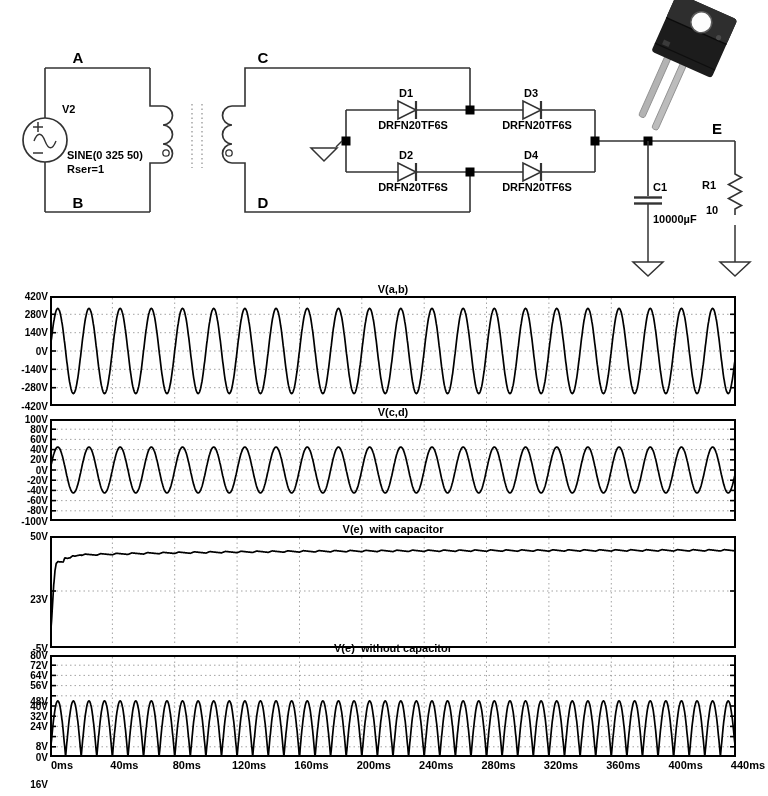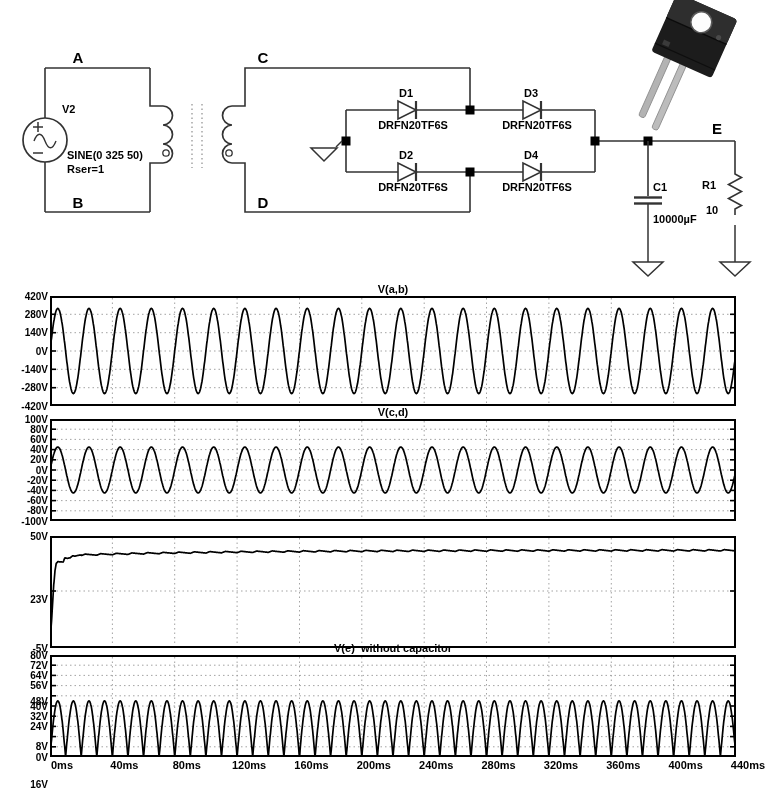--- a/index.html
+++ b/index.html
@@ -258,20 +258,21 @@
             <path d="M680,81.6 H685" stroke="#000" stroke-width="1.6"></path>
             <path d="M1,91.8 H6" stroke="#000" stroke-width="1.6"></path>
             <path d="M680,91.8 H685" stroke="#000" stroke-width="1.6"></path>
             <path d="M1,101.0 H6" stroke="#000" stroke-width="1.6"></path>
             <path d="M680,101.0 H685" stroke="#000" stroke-width="1.6"></path>
             <path d="M0.0,51.0L0.3,49.6L0.6,48.1L0.9,46.7L1.2,45.3L1.6,43.9L1.9,42.6L2.2,41.2L2.5,39.9L2.8,38.7L3.1,37.5L3.4,36.4L3.7,35.3L4.1,34.3L4.4,33.3L4.7,32.4L5.0,31.6L5.3,30.9L5.6,30.2L5.9,29.7L6.2,29.2L6.5,28.8L6.9,28.5L7.2,28.2L7.5,28.1L7.8,28.1L8.1,28.1L8.4,28.2L8.7,28.5L9.0,28.8L9.4,29.2L9.7,29.7L10.0,30.2L10.3,30.9L10.6,31.6L10.9,32.4L11.2,33.3L11.5,34.3L11.8,35.3L12.2,36.4L12.5,37.5L12.8,38.7L13.1,39.9L13.4,41.2L13.7,42.6L14.0,43.9L14.3,45.3L14.7,46.7L15.0,48.1L15.3,49.6L15.6,51.0L15.9,52.4L16.2,53.9L16.5,55.3L16.8,56.7L17.2,58.1L17.5,59.4L17.8,60.8L18.1,62.1L18.4,63.3L18.7,64.5L19.0,65.6L19.3,66.7L19.6,67.7L20.0,68.7L20.3,69.6L20.6,70.4L20.9,71.1L21.2,71.8L21.5,72.3L21.8,72.8L22.1,73.2L22.5,73.5L22.8,73.8L23.1,73.9L23.4,74.0L23.7,73.9L24.0,73.8L24.3,73.5L24.6,73.2L24.9,72.8L25.3,72.3L25.6,71.8L25.9,71.1L26.2,70.4L26.5,69.6L26.8,68.7L27.1,67.7L27.4,66.7L27.8,65.6L28.1,64.5L28.4,63.3L28.7,62.1L29.0,60.8L29.3,59.4L29.6,58.1L29.9,56.7L30.2,55.3L30.6,53.9L30.9,52.4L31.2,51.0L31.5,49.6L31.8,48.1L32.1,46.7L32.4,45.3L32.7,43.9L33.1,42.6L33.4,41.2L33.7,39.9L34.0,38.7L34.3,37.5L34.6,36.4L34.9,35.3L35.2,34.3L35.5,33.3L35.9,32.4L36.2,31.6L36.5,30.9L36.8,30.2L37.1,29.7L37.4,29.2L37.7,28.8L38.0,28.5L38.4,28.2L38.7,28.1L39.0,28.1L39.3,28.1L39.6,28.2L39.9,28.5L40.2,28.8L40.5,29.2L40.8,29.7L41.2,30.2L41.5,30.9L41.8,31.6L42.1,32.4L42.4,33.3L42.7,34.3L43.0,35.3L43.3,36.4L43.7,37.5L44.0,38.7L44.3,39.9L44.6,41.2L44.9,42.6L45.2,43.9L45.5,45.3L45.8,46.7L46.1,48.1L46.5,49.6L46.8,51.0L47.1,52.4L47.4,53.9L47.7,55.3L48.0,56.7L48.3,58.1L48.6,59.4L49.0,60.8L49.3,62.1L49.6,63.3L49.9,64.5L50.2,65.6L50.5,66.7L50.8,67.7L51.1,68.7L51.4,69.6L51.8,70.4L52.1,71.1L52.4,71.8L52.7,72.3L53.0,72.8L53.3,73.2L53.6,73.5L53.9,73.8L54.3,73.9L54.6,74.0L54.9,73.9L55.2,73.8L55.5,73.5L55.8,73.2L56.1,72.8L56.4,72.3L56.8,71.8L57.1,71.1L57.4,70.4L57.7,69.6L58.0,68.7L58.3,67.7L58.6,66.7L58.9,65.6L59.2,64.5L59.6,63.3L59.9,62.1L60.2,60.8L60.5,59.4L60.8,58.1L61.1,56.7L61.4,55.3L61.7,53.9L62.1,52.4L62.4,51.0L62.7,49.6L63.0,48.1L63.3,46.7L63.6,45.3L63.9,43.9L64.2,42.6L64.5,41.2L64.9,39.9L65.2,38.7L65.5,37.5L65.8,36.4L66.1,35.3L66.4,34.3L66.7,33.3L67.0,32.4L67.4,31.6L67.7,30.9L68.0,30.2L68.3,29.7L68.6,29.2L68.9,28.8L69.2,28.5L69.5,28.2L69.8,28.1L70.2,28.1L70.5,28.1L70.8,28.2L71.1,28.5L71.4,28.8L71.7,29.2L72.0,29.7L72.3,30.2L72.7,30.9L73.0,31.6L73.3,32.4L73.6,33.3L73.9,34.3L74.2,35.3L74.5,36.4L74.8,37.5L75.1,38.7L75.5,39.9L75.8,41.2L76.1,42.6L76.4,43.9L76.7,45.3L77.0,46.7L77.3,48.1L77.6,49.6L78.0,51.0L78.3,52.4L78.6,53.9L78.9,55.3L79.2,56.7L79.5,58.1L79.8,59.4L80.1,60.8L80.4,62.1L80.8,63.3L81.1,64.5L81.4,65.6L81.7,66.7L82.0,67.7L82.3,68.7L82.6,69.6L82.9,70.4L83.3,71.1L83.6,71.8L83.9,72.3L84.2,72.8L84.5,73.2L84.8,73.5L85.1,73.8L85.4,73.9L85.8,74.0L86.1,73.9L86.4,73.8L86.7,73.5L87.0,73.2L87.3,72.8L87.6,72.3L87.9,71.8L88.2,71.1L88.6,70.4L88.9,69.6L89.2,68.7L89.5,67.7L89.8,66.7L90.1,65.6L90.4,64.5L90.7,63.3L91.1,62.1L91.4,60.8L91.7,59.4L92.0,58.1L92.3,56.7L92.6,55.3L92.9,53.9L93.2,52.4L93.5,51.0L93.9,49.6L94.2,48.1L94.5,46.7L94.8,45.3L95.1,43.9L95.4,42.6L95.7,41.2L96.0,39.9L96.4,38.7L96.7,37.5L97.0,36.4L97.3,35.3L97.6,34.3L97.9,33.3L98.2,32.4L98.5,31.6L98.8,30.9L99.2,30.2L99.5,29.7L99.8,29.2L100.1,28.8L100.4,28.5L100.7,28.2L101.0,28.1L101.3,28.1L101.7,28.1L102.0,28.2L102.3,28.5L102.6,28.8L102.9,29.2L103.2,29.7L103.5,30.2L103.8,30.9L104.1,31.6L104.5,32.4L104.8,33.3L105.1,34.3L105.4,35.3L105.7,36.4L106.0,37.5L106.3,38.7L106.6,39.9L107.0,41.2L107.3,42.6L107.6,43.9L107.9,45.3L108.2,46.7L108.5,48.1L108.8,49.6L109.1,51.0L109.4,52.4L109.8,53.9L110.1,55.3L110.4,56.7L110.7,58.1L111.0,59.4L111.3,60.8L111.6,62.1L111.9,63.3L112.3,64.5L112.6,65.6L112.9,66.7L113.2,67.7L113.5,68.7L113.8,69.6L114.1,70.4L114.4,71.1L114.7,71.8L115.1,72.3L115.4,72.8L115.7,73.2L116.0,73.5L116.3,73.8L116.6,73.9L116.9,74.0L117.2,73.9L117.6,73.8L117.9,73.5L118.2,73.2L118.5,72.8L118.8,72.3L119.1,71.8L119.4,71.1L119.7,70.4L120.0,69.6L120.4,68.7L120.7,67.7L121.0,66.7L121.3,65.6L121.6,64.5L121.9,63.3L122.2,62.1L122.5,60.8L122.9,59.4L123.2,58.1L123.5,56.7L123.8,55.3L124.1,53.9L124.4,52.4L124.7,51.0L125.0,49.6L125.4,48.1L125.7,46.7L126.0,45.3L126.3,43.9L126.6,42.6L126.9,41.2L127.2,39.9L127.5,38.7L127.8,37.5L128.2,36.4L128.5,35.3L128.8,34.3L129.1,33.3L129.4,32.4L129.7,31.6L130.0,30.9L130.3,30.2L130.7,29.7L131.0,29.2L131.3,28.8L131.6,28.5L131.9,28.2L132.2,28.1L132.5,28.1L132.8,28.1L133.1,28.2L133.5,28.5L133.8,28.8L134.1,29.2L134.4,29.7L134.7,30.2L135.0,30.9L135.3,31.6L135.6,32.4L136.0,33.3L136.3,34.3L136.6,35.3L136.9,36.4L137.2,37.5L137.5,38.7L137.8,39.9L138.1,41.2L138.4,42.6L138.8,43.9L139.1,45.3L139.4,46.7L139.7,48.1L140.0,49.6L140.3,51.0L140.6,52.4L140.9,53.9L141.3,55.3L141.6,56.7L141.9,58.1L142.2,59.4L142.5,60.8L142.8,62.1L143.1,63.3L143.4,64.5L143.7,65.6L144.1,66.7L144.4,67.7L144.7,68.7L145.0,69.6L145.3,70.4L145.6,71.1L145.9,71.8L146.2,72.3L146.6,72.8L146.9,73.2L147.2,73.5L147.5,73.8L147.8,73.9L148.1,74.0L148.4,73.9L148.7,73.8L149.0,73.5L149.4,73.2L149.7,72.8L150.0,72.3L150.3,71.8L150.6,71.1L150.9,70.4L151.2,69.6L151.5,68.7L151.9,67.7L152.2,66.7L152.5,65.6L152.8,64.5L153.1,63.3L153.4,62.1L153.7,60.8L154.0,59.4L154.3,58.1L154.7,56.7L155.0,55.3L155.3,53.9L155.6,52.4L155.9,51.0L156.2,49.6L156.5,48.1L156.8,46.7L157.2,45.3L157.5,43.9L157.8,42.6L158.1,41.2L158.4,39.9L158.7,38.7L159.0,37.5L159.3,36.4L159.7,35.3L160.0,34.3L160.3,33.3L160.6,32.4L160.9,31.6L161.2,30.9L161.5,30.2L161.8,29.7L162.1,29.2L162.5,28.8L162.8,28.5L163.1,28.2L163.4,28.1L163.7,28.1L164.0,28.1L164.3,28.2L164.6,28.5L165.0,28.8L165.3,29.2L165.6,29.7L165.9,30.2L166.2,30.9L166.5,31.6L166.8,32.4L167.1,33.3L167.4,34.3L167.8,35.3L168.1,36.4L168.4,37.5L168.7,38.7L169.0,39.9L169.3,41.2L169.6,42.6L169.9,43.9L170.3,45.3L170.6,46.7L170.9,48.1L171.2,49.6L171.5,51.0L171.8,52.4L172.1,53.9L172.4,55.3L172.7,56.7L173.1,58.1L173.4,59.4L173.7,60.8L174.0,62.1L174.3,63.3L174.6,64.5L174.9,65.6L175.2,66.7L175.6,67.7L175.9,68.7L176.2,69.6L176.5,70.4L176.8,71.1L177.1,71.8L177.4,72.3L177.7,72.8L178.0,73.2L178.4,73.5L178.7,73.8L179.0,73.9L179.3,74.0L179.6,73.9L179.9,73.8L180.2,73.5L180.5,73.2L180.9,72.8L181.2,72.3L181.5,71.8L181.8,71.1L182.1,70.4L182.4,69.6L182.7,68.7L183.0,67.7L183.3,66.7L183.7,65.6L184.0,64.5L184.3,63.3L184.6,62.1L184.9,60.8L185.2,59.4L185.5,58.1L185.8,56.7L186.2,55.3L186.5,53.9L186.8,52.4L187.1,51.0L187.4,49.6L187.7,48.1L188.0,46.7L188.3,45.3L188.7,43.9L189.0,42.6L189.3,41.2L189.6,39.9L189.9,38.7L190.2,37.5L190.5,36.4L190.8,35.3L191.1,34.3L191.5,33.3L191.8,32.4L192.1,31.6L192.4,30.9L192.7,30.2L193.0,29.7L193.3,29.2L193.6,28.8L194.0,28.5L194.3,28.2L194.6,28.1L194.9,28.1L195.2,28.1L195.5,28.2L195.8,28.5L196.1,28.8L196.4,29.2L196.8,29.7L197.1,30.2L197.4,30.9L197.7,31.6L198.0,32.4L198.3,33.3L198.6,34.3L198.9,35.3L199.3,36.4L199.6,37.5L199.9,38.7L200.2,39.9L200.5,41.2L200.8,42.6L201.1,43.9L201.4,45.3L201.7,46.7L202.1,48.1L202.4,49.6L202.7,51.0L203.0,52.4L203.3,53.9L203.6,55.3L203.9,56.7L204.2,58.1L204.6,59.4L204.9,60.8L205.2,62.1L205.5,63.3L205.8,64.5L206.1,65.6L206.4,66.7L206.7,67.7L207.0,68.7L207.4,69.6L207.7,70.4L208.0,71.1L208.3,71.8L208.6,72.3L208.9,72.8L209.2,73.2L209.5,73.5L209.9,73.8L210.2,73.9L210.5,74.0L210.8,73.9L211.1,73.8L211.4,73.5L211.7,73.2L212.0,72.8L212.3,72.3L212.7,71.8L213.0,71.1L213.3,70.4L213.6,69.6L213.9,68.7L214.2,67.7L214.5,66.7L214.8,65.6L215.2,64.5L215.5,63.3L215.8,62.1L216.1,60.8L216.4,59.4L216.7,58.1L217.0,56.7L217.3,55.3L217.6,53.9L218.0,52.4L218.3,51.0L218.6,49.6L218.9,48.1L219.2,46.7L219.5,45.3L219.8,43.9L220.1,42.6L220.5,41.2L220.8,39.9L221.1,38.7L221.4,37.5L221.7,36.4L222.0,35.3L222.3,34.3L222.6,33.3L223.0,32.4L223.3,31.6L223.6,30.9L223.9,30.2L224.2,29.7L224.5,29.2L224.8,28.8L225.1,28.5L225.4,28.2L225.8,28.1L226.1,28.1L226.4,28.1L226.7,28.2L227.0,28.5L227.3,28.8L227.6,29.2L227.9,29.7L228.3,30.2L228.6,30.9L228.9,31.6L229.2,32.4L229.5,33.3L229.8,34.3L230.1,35.3L230.4,36.4L230.7,37.5L231.1,38.7L231.4,39.9L231.7,41.2L232.0,42.6L232.3,43.9L232.6,45.3L232.9,46.7L233.2,48.1L233.6,49.6L233.9,51.0L234.2,52.4L234.5,53.9L234.8,55.3L235.1,56.7L235.4,58.1L235.7,59.4L236.0,60.8L236.4,62.1L236.7,63.3L237.0,64.5L237.3,65.6L237.6,66.7L237.9,67.7L238.2,68.7L238.5,69.6L238.9,70.4L239.2,71.1L239.5,71.8L239.8,72.3L240.1,72.8L240.4,73.2L240.7,73.5L241.0,73.8L241.3,73.9L241.7,74.0L242.0,73.9L242.3,73.8L242.6,73.5L242.9,73.2L243.2,72.8L243.5,72.3L243.8,71.8L244.2,71.1L244.5,70.4L244.8,69.6L245.1,68.7L245.4,67.7L245.7,66.7L246.0,65.6L246.3,64.5L246.6,63.3L247.0,62.1L247.3,60.8L247.6,59.4L247.9,58.1L248.2,56.7L248.5,55.3L248.8,53.9L249.1,52.4L249.5,51.0L249.8,49.6L250.1,48.1L250.4,46.7L250.7,45.3L251.0,43.9L251.3,42.6L251.6,41.2L251.9,39.9L252.3,38.7L252.6,37.5L252.9,36.4L253.2,35.3L253.5,34.3L253.8,33.3L254.1,32.4L254.4,31.6L254.8,30.9L255.1,30.2L255.4,29.7L255.7,29.2L256.0,28.8L256.3,28.5L256.6,28.2L256.9,28.1L257.3,28.1L257.6,28.1L257.9,28.2L258.2,28.5L258.5,28.8L258.8,29.2L259.1,29.7L259.4,30.2L259.7,30.9L260.1,31.6L260.4,32.4L260.7,33.3L261.0,34.3L261.3,35.3L261.6,36.4L261.9,37.5L262.2,38.7L262.6,39.9L262.9,41.2L263.2,42.6L263.5,43.9L263.8,45.3L264.1,46.7L264.4,48.1L264.7,49.6L265.0,51.0L265.4,52.4L265.7,53.9L266.0,55.3L266.3,56.7L266.6,58.1L266.9,59.4L267.2,60.8L267.5,62.1L267.9,63.3L268.2,64.5L268.5,65.6L268.8,66.7L269.1,67.7L269.4,68.7L269.7,69.6L270.0,70.4L270.3,71.1L270.7,71.8L271.0,72.3L271.3,72.8L271.6,73.2L271.9,73.5L272.2,73.8L272.5,73.9L272.8,74.0L273.2,73.9L273.5,73.8L273.8,73.5L274.1,73.2L274.4,72.8L274.7,72.3L275.0,71.8L275.3,71.1L275.6,70.4L276.0,69.6L276.3,68.7L276.6,67.7L276.9,66.7L277.2,65.6L277.5,64.5L277.8,63.3L278.1,62.1L278.5,60.8L278.8,59.4L279.1,58.1L279.4,56.7L279.7,55.3L280.0,53.9L280.3,52.4L280.6,51.0L280.9,49.6L281.3,48.1L281.6,46.7L281.9,45.3L282.2,43.9L282.5,42.6L282.8,41.2L283.1,39.9L283.4,38.7L283.8,37.5L284.1,36.4L284.4,35.3L284.7,34.3L285.0,33.3L285.3,32.4L285.6,31.6L285.9,30.9L286.2,30.2L286.6,29.7L286.9,29.2L287.2,28.8L287.5,28.5L287.8,28.2L288.1,28.1L288.4,28.1L288.7,28.1L289.1,28.2L289.4,28.5L289.7,28.8L290.0,29.2L290.3,29.7L290.6,30.2L290.9,30.9L291.2,31.6L291.6,32.4L291.9,33.3L292.2,34.3L292.5,35.3L292.8,36.4L293.1,37.5L293.4,38.7L293.7,39.9L294.0,41.2L294.4,42.6L294.7,43.9L295.0,45.3L295.3,46.7L295.6,48.1L295.9,49.6L296.2,51.0L296.5,52.4L296.9,53.9L297.2,55.3L297.5,56.7L297.8,58.1L298.1,59.4L298.4,60.8L298.7,62.1L299.0,63.3L299.3,64.5L299.7,65.6L300.0,66.7L300.3,67.7L300.6,68.7L300.9,69.6L301.2,70.4L301.5,71.1L301.8,71.8L302.2,72.3L302.5,72.8L302.8,73.2L303.1,73.5L303.4,73.8L303.7,73.9L304.0,74.0L304.3,73.9L304.6,73.8L305.0,73.5L305.3,73.2L305.6,72.8L305.9,72.3L306.2,71.8L306.5,71.1L306.8,70.4L307.1,69.6L307.5,68.7L307.8,67.7L308.1,66.7L308.4,65.6L308.7,64.5L309.0,63.3L309.3,62.1L309.6,60.8L309.9,59.4L310.3,58.1L310.6,56.7L310.9,55.3L311.2,53.9L311.5,52.4L311.8,51.0L312.1,49.6L312.4,48.1L312.8,46.7L313.1,45.3L313.4,43.9L313.7,42.6L314.0,41.2L314.3,39.9L314.6,38.7L314.9,37.5L315.2,36.4L315.6,35.3L315.9,34.3L316.2,33.3L316.5,32.4L316.8,31.6L317.1,30.9L317.4,30.2L317.7,29.7L318.1,29.2L318.4,28.8L318.7,28.5L319.0,28.2L319.3,28.1L319.6,28.1L319.9,28.1L320.2,28.2L320.5,28.5L320.9,28.8L321.2,29.2L321.5,29.7L321.8,30.2L322.1,30.9L322.4,31.6L322.7,32.4L323.0,33.3L323.4,34.3L323.7,35.3L324.0,36.4L324.3,37.5L324.6,38.7L324.9,39.9L325.2,41.2L325.5,42.6L325.8,43.9L326.2,45.3L326.5,46.7L326.8,48.1L327.1,49.6L327.4,51.0L327.7,52.4L328.0,53.9L328.3,55.3L328.7,56.7L329.0,58.1L329.3,59.4L329.6,60.8L329.9,62.1L330.2,63.3L330.5,64.5L330.8,65.6L331.2,66.7L331.5,67.7L331.8,68.7L332.1,69.6L332.4,70.4L332.7,71.1L333.0,71.8L333.3,72.3L333.6,72.8L334.0,73.2L334.3,73.5L334.6,73.8L334.9,73.9L335.2,74.0L335.5,73.9L335.8,73.8L336.1,73.5L336.5,73.2L336.8,72.8L337.1,72.3L337.4,71.8L337.7,71.1L338.0,70.4L338.3,69.6L338.6,68.7L338.9,67.7L339.3,66.7L339.6,65.6L339.9,64.5L340.2,63.3L340.5,62.1L340.8,60.8L341.1,59.4L341.4,58.1L341.8,56.7L342.1,55.3L342.4,53.9L342.7,52.4L343.0,51.0L343.3,49.6L343.6,48.1L343.9,46.7L344.2,45.3L344.6,43.9L344.9,42.6L345.2,41.2L345.5,39.9L345.8,38.7L346.1,37.5L346.4,36.4L346.7,35.3L347.1,34.3L347.4,33.3L347.7,32.4L348.0,31.6L348.3,30.9L348.6,30.2L348.9,29.7L349.2,29.2L349.5,28.8L349.9,28.5L350.2,28.2L350.5,28.1L350.8,28.1L351.1,28.1L351.4,28.2L351.7,28.5L352.0,28.8L352.4,29.2L352.7,29.7L353.0,30.2L353.3,30.9L353.6,31.6L353.9,32.4L354.2,33.3L354.5,34.3L354.8,35.3L355.2,36.4L355.5,37.5L355.8,38.7L356.1,39.9L356.4,41.2L356.7,42.6L357.0,43.9L357.3,45.3L357.7,46.7L358.0,48.1L358.3,49.6L358.6,51.0L358.9,52.4L359.2,53.9L359.5,55.3L359.8,56.7L360.2,58.1L360.5,59.4L360.8,60.8L361.1,62.1L361.4,63.3L361.7,64.5L362.0,65.6L362.3,66.7L362.6,67.7L363.0,68.7L363.3,69.6L363.6,70.4L363.9,71.1L364.2,71.8L364.5,72.3L364.8,72.8L365.1,73.2L365.5,73.5L365.8,73.8L366.1,73.9L366.4,74.0L366.7,73.9L367.0,73.8L367.3,73.5L367.6,73.2L367.9,72.8L368.3,72.3L368.6,71.8L368.9,71.1L369.2,70.4L369.5,69.6L369.8,68.7L370.1,67.7L370.4,66.7L370.8,65.6L371.1,64.5L371.4,63.3L371.7,62.1L372.0,60.8L372.3,59.4L372.6,58.1L372.9,56.7L373.2,55.3L373.6,53.9L373.9,52.4L374.2,51.0L374.5,49.6L374.8,48.1L375.1,46.7L375.4,45.3L375.7,43.9L376.1,42.6L376.4,41.2L376.7,39.9L377.0,38.7L377.3,37.5L377.6,36.4L377.9,35.3L378.2,34.3L378.5,33.3L378.9,32.4L379.2,31.6L379.5,30.9L379.8,30.2L380.1,29.7L380.4,29.2L380.7,28.8L381.0,28.5L381.4,28.2L381.7,28.1L382.0,28.1L382.3,28.1L382.6,28.2L382.9,28.5L383.2,28.8L383.5,29.2L383.8,29.7L384.2,30.2L384.5,30.9L384.8,31.6L385.1,32.4L385.4,33.3L385.7,34.3L386.0,35.3L386.3,36.4L386.7,37.5L387.0,38.7L387.3,39.9L387.6,41.2L387.9,42.6L388.2,43.9L388.5,45.3L388.8,46.7L389.1,48.1L389.5,49.6L389.8,51.0L390.1,52.4L390.4,53.9L390.7,55.3L391.0,56.7L391.3,58.1L391.6,59.4L392.0,60.8L392.3,62.1L392.6,63.3L392.9,64.5L393.2,65.6L393.5,66.7L393.8,67.7L394.1,68.7L394.4,69.6L394.8,70.4L395.1,71.1L395.4,71.8L395.7,72.3L396.0,72.8L396.3,73.2L396.6,73.5L396.9,73.8L397.3,73.9L397.6,74.0L397.9,73.9L398.2,73.8L398.5,73.5L398.8,73.2L399.1,72.8L399.4,72.3L399.8,71.8L400.1,71.1L400.4,70.4L400.7,69.6L401.0,68.7L401.3,67.7L401.6,66.7L401.9,65.6L402.2,64.5L402.6,63.3L402.9,62.1L403.2,60.8L403.5,59.4L403.8,58.1L404.1,56.7L404.4,55.3L404.7,53.9L405.1,52.4L405.4,51.0L405.7,49.6L406.0,48.1L406.3,46.7L406.6,45.3L406.9,43.9L407.2,42.6L407.5,41.2L407.9,39.9L408.2,38.7L408.5,37.5L408.8,36.4L409.1,35.3L409.4,34.3L409.7,33.3L410.0,32.4L410.4,31.6L410.7,30.9L411.0,30.2L411.3,29.7L411.6,29.2L411.9,28.8L412.2,28.5L412.5,28.2L412.8,28.1L413.2,28.1L413.5,28.1L413.8,28.2L414.1,28.5L414.4,28.8L414.7,29.2L415.0,29.7L415.3,30.2L415.7,30.9L416.0,31.6L416.3,32.4L416.6,33.3L416.9,34.3L417.2,35.3L417.5,36.4L417.8,37.5L418.1,38.7L418.5,39.9L418.8,41.2L419.1,42.6L419.4,43.9L419.7,45.3L420.0,46.7L420.3,48.1L420.6,49.6L421.0,51.0L421.3,52.4L421.6,53.9L421.9,55.3L422.2,56.7L422.5,58.1L422.8,59.4L423.1,60.8L423.4,62.1L423.8,63.3L424.1,64.5L424.4,65.6L424.7,66.7L425.0,67.7L425.3,68.7L425.6,69.6L425.9,70.4L426.3,71.1L426.6,71.8L426.9,72.3L427.2,72.8L427.5,73.2L427.8,73.5L428.1,73.8L428.4,73.9L428.8,74.0L429.1,73.9L429.4,73.8L429.7,73.5L430.0,73.2L430.3,72.8L430.6,72.3L430.9,71.8L431.2,71.1L431.6,70.4L431.9,69.6L432.2,68.7L432.5,67.7L432.8,66.7L433.1,65.6L433.4,64.5L433.7,63.3L434.1,62.1L434.4,60.8L434.7,59.4L435.0,58.1L435.3,56.7L435.6,55.3L435.9,53.9L436.2,52.4L436.5,51.0L436.9,49.6L437.2,48.1L437.5,46.7L437.8,45.3L438.1,43.9L438.4,42.6L438.7,41.2L439.0,39.9L439.4,38.7L439.7,37.5L440.0,36.4L440.3,35.3L440.6,34.3L440.9,33.3L441.2,32.4L441.5,31.6L441.8,30.9L442.2,30.2L442.5,29.7L442.8,29.2L443.1,28.8L443.4,28.5L443.7,28.2L444.0,28.1L444.3,28.1L444.7,28.1L445.0,28.2L445.3,28.5L445.6,28.8L445.9,29.2L446.2,29.7L446.5,30.2L446.8,30.9L447.1,31.6L447.5,32.4L447.8,33.3L448.1,34.3L448.4,35.3L448.7,36.4L449.0,37.5L449.3,38.7L449.6,39.9L450.0,41.2L450.3,42.6L450.6,43.9L450.9,45.3L451.2,46.7L451.5,48.1L451.8,49.6L452.1,51.0L452.4,52.4L452.8,53.9L453.1,55.3L453.4,56.7L453.7,58.1L454.0,59.4L454.3,60.8L454.6,62.1L454.9,63.3L455.3,64.5L455.6,65.6L455.9,66.7L456.2,67.7L456.5,68.7L456.8,69.6L457.1,70.4L457.4,71.1L457.7,71.8L458.1,72.3L458.4,72.8L458.7,73.2L459.0,73.5L459.3,73.8L459.6,73.9L459.9,74.0L460.2,73.9L460.6,73.8L460.9,73.5L461.2,73.2L461.5,72.8L461.8,72.3L462.1,71.8L462.4,71.1L462.7,70.4L463.1,69.6L463.4,68.7L463.7,67.7L464.0,66.7L464.3,65.6L464.6,64.5L464.9,63.3L465.2,62.1L465.5,60.8L465.9,59.4L466.2,58.1L466.5,56.7L466.8,55.3L467.1,53.9L467.4,52.4L467.7,51.0L468.0,49.6L468.4,48.1L468.7,46.7L469.0,45.3L469.3,43.9L469.6,42.6L469.9,41.2L470.2,39.9L470.5,38.7L470.8,37.5L471.2,36.4L471.5,35.3L471.8,34.3L472.1,33.3L472.4,32.4L472.7,31.6L473.0,30.9L473.3,30.2L473.7,29.7L474.0,29.2L474.3,28.8L474.6,28.5L474.9,28.2L475.2,28.1L475.5,28.1L475.8,28.1L476.1,28.2L476.5,28.5L476.8,28.8L477.1,29.2L477.4,29.7L477.7,30.2L478.0,30.9L478.3,31.6L478.6,32.4L479.0,33.3L479.3,34.3L479.6,35.3L479.9,36.4L480.2,37.5L480.5,38.7L480.8,39.9L481.1,41.2L481.4,42.6L481.8,43.9L482.1,45.3L482.4,46.7L482.7,48.1L483.0,49.6L483.3,51.0L483.6,52.4L483.9,53.9L484.3,55.3L484.6,56.7L484.9,58.1L485.2,59.4L485.5,60.8L485.8,62.1L486.1,63.3L486.4,64.5L486.7,65.6L487.1,66.7L487.4,67.7L487.7,68.7L488.0,69.6L488.3,70.4L488.6,71.1L488.9,71.8L489.2,72.3L489.6,72.8L489.9,73.2L490.2,73.5L490.5,73.8L490.8,73.9L491.1,74.0L491.4,73.9L491.7,73.8L492.0,73.5L492.4,73.2L492.7,72.8L493.0,72.3L493.3,71.8L493.6,71.1L493.9,70.4L494.2,69.6L494.5,68.7L494.9,67.7L495.2,66.7L495.5,65.6L495.8,64.5L496.1,63.3L496.4,62.1L496.7,60.8L497.0,59.4L497.3,58.1L497.7,56.7L498.0,55.3L498.3,53.9L498.6,52.4L498.9,51.0L499.2,49.6L499.5,48.1L499.8,46.7L500.2,45.3L500.5,43.9L500.8,42.6L501.1,41.2L501.4,39.9L501.7,38.7L502.0,37.5L502.3,36.4L502.7,35.3L503.0,34.3L503.3,33.3L503.6,32.4L503.9,31.6L504.2,30.9L504.5,30.2L504.8,29.7L505.1,29.2L505.5,28.8L505.8,28.5L506.1,28.2L506.4,28.1L506.7,28.1L507.0,28.1L507.3,28.2L507.6,28.5L508.0,28.8L508.3,29.2L508.6,29.7L508.9,30.2L509.2,30.9L509.5,31.6L509.8,32.4L510.1,33.3L510.4,34.3L510.8,35.3L511.1,36.4L511.4,37.5L511.7,38.7L512.0,39.9L512.3,41.2L512.6,42.6L512.9,43.9L513.3,45.3L513.6,46.7L513.9,48.1L514.2,49.6L514.5,51.0L514.8,52.4L515.1,53.9L515.4,55.3L515.7,56.7L516.1,58.1L516.4,59.4L516.7,60.8L517.0,62.1L517.3,63.3L517.6,64.5L517.9,65.6L518.2,66.7L518.6,67.7L518.9,68.7L519.2,69.6L519.5,70.4L519.8,71.1L520.1,71.8L520.4,72.3L520.7,72.8L521.0,73.2L521.4,73.5L521.7,73.8L522.0,73.9L522.3,74.0L522.6,73.9L522.9,73.8L523.2,73.5L523.5,73.2L523.9,72.8L524.2,72.3L524.5,71.8L524.8,71.1L525.1,70.4L525.4,69.6L525.7,68.7L526.0,67.7L526.3,66.7L526.7,65.6L527.0,64.5L527.3,63.3L527.6,62.1L527.9,60.8L528.2,59.4L528.5,58.1L528.8,56.7L529.2,55.3L529.5,53.9L529.8,52.4L530.1,51.0L530.4,49.6L530.7,48.1L531.0,46.7L531.3,45.3L531.6,43.9L532.0,42.6L532.3,41.2L532.6,39.9L532.9,38.7L533.2,37.5L533.5,36.4L533.8,35.3L534.1,34.3L534.5,33.3L534.8,32.4L535.1,31.6L535.4,30.9L535.7,30.2L536.0,29.7L536.3,29.2L536.6,28.8L537.0,28.5L537.3,28.2L537.6,28.1L537.9,28.1L538.2,28.1L538.5,28.2L538.8,28.5L539.1,28.8L539.4,29.2L539.8,29.7L540.1,30.2L540.4,30.9L540.7,31.6L541.0,32.4L541.3,33.3L541.6,34.3L541.9,35.3L542.3,36.4L542.6,37.5L542.9,38.7L543.2,39.9L543.5,41.2L543.8,42.6L544.1,43.9L544.4,45.3L544.7,46.7L545.1,48.1L545.4,49.6L545.7,51.0L546.0,52.4L546.3,53.9L546.6,55.3L546.9,56.7L547.2,58.1L547.6,59.4L547.9,60.8L548.2,62.1L548.5,63.3L548.8,64.5L549.1,65.6L549.4,66.7L549.7,67.7L550.0,68.7L550.4,69.6L550.7,70.4L551.0,71.1L551.3,71.8L551.6,72.3L551.9,72.8L552.2,73.2L552.5,73.5L552.9,73.8L553.2,73.9L553.5,74.0L553.8,73.9L554.1,73.8L554.4,73.5L554.7,73.2L555.0,72.8L555.3,72.3L555.7,71.8L556.0,71.1L556.3,70.4L556.6,69.6L556.9,68.7L557.2,67.7L557.5,66.7L557.8,65.6L558.2,64.5L558.5,63.3L558.8,62.1L559.1,60.8L559.4,59.4L559.7,58.1L560.0,56.7L560.3,55.3L560.6,53.9L561.0,52.4L561.3,51.0L561.6,49.6L561.9,48.1L562.2,46.7L562.5,45.3L562.8,43.9L563.1,42.6L563.5,41.2L563.8,39.9L564.1,38.7L564.4,37.5L564.7,36.4L565.0,35.3L565.3,34.3L565.6,33.3L565.9,32.4L566.3,31.6L566.6,30.9L566.9,30.2L567.2,29.7L567.5,29.2L567.8,28.8L568.1,28.5L568.4,28.2L568.8,28.1L569.1,28.1L569.4,28.1L569.7,28.2L570.0,28.5L570.3,28.8L570.6,29.2L570.9,29.7L571.3,30.2L571.6,30.9L571.9,31.6L572.2,32.4L572.5,33.3L572.8,34.3L573.1,35.3L573.4,36.4L573.7,37.5L574.1,38.7L574.4,39.9L574.7,41.2L575.0,42.6L575.3,43.9L575.6,45.3L575.9,46.7L576.2,48.1L576.6,49.6L576.9,51.0L577.2,52.4L577.5,53.9L577.8,55.3L578.1,56.7L578.4,58.1L578.7,59.4L579.0,60.8L579.4,62.1L579.7,63.3L580.0,64.5L580.3,65.6L580.6,66.7L580.9,67.7L581.2,68.7L581.5,69.6L581.9,70.4L582.2,71.1L582.5,71.8L582.8,72.3L583.1,72.8L583.4,73.2L583.7,73.5L584.0,73.8L584.3,73.9L584.7,74.0L585.0,73.9L585.3,73.8L585.6,73.5L585.9,73.2L586.2,72.8L586.5,72.3L586.8,71.8L587.2,71.1L587.5,70.4L587.8,69.6L588.1,68.7L588.4,67.7L588.7,66.7L589.0,65.6L589.3,64.5L589.6,63.3L590.0,62.1L590.3,60.8L590.6,59.4L590.9,58.1L591.2,56.7L591.5,55.3L591.8,53.9L592.1,52.4L592.5,51.0L592.8,49.6L593.1,48.1L593.4,46.7L593.7,45.3L594.0,43.9L594.3,42.6L594.6,41.2L594.9,39.9L595.3,38.7L595.6,37.5L595.9,36.4L596.2,35.3L596.5,34.3L596.8,33.3L597.1,32.4L597.4,31.6L597.8,30.9L598.1,30.2L598.4,29.7L598.7,29.2L599.0,28.8L599.3,28.5L599.6,28.2L599.9,28.1L600.3,28.1L600.6,28.1L600.9,28.2L601.2,28.5L601.5,28.8L601.8,29.2L602.1,29.7L602.4,30.2L602.7,30.9L603.1,31.6L603.4,32.4L603.7,33.3L604.0,34.3L604.3,35.3L604.6,36.4L604.9,37.5L605.2,38.7L605.6,39.9L605.9,41.2L606.2,42.6L606.5,43.9L606.8,45.3L607.1,46.7L607.4,48.1L607.7,49.6L608.0,51.0L608.4,52.4L608.7,53.9L609.0,55.3L609.3,56.7L609.6,58.1L609.9,59.4L610.2,60.8L610.5,62.1L610.9,63.3L611.2,64.5L611.5,65.6L611.8,66.7L612.1,67.7L612.4,68.7L612.7,69.6L613.0,70.4L613.3,71.1L613.7,71.8L614.0,72.3L614.3,72.8L614.6,73.2L614.9,73.5L615.2,73.8L615.5,73.9L615.8,74.0L616.2,73.9L616.5,73.8L616.8,73.5L617.1,73.2L617.4,72.8L617.7,72.3L618.0,71.8L618.3,71.1L618.6,70.4L619.0,69.6L619.3,68.7L619.6,67.7L619.9,66.7L620.2,65.6L620.5,64.5L620.8,63.3L621.1,62.1L621.5,60.8L621.8,59.4L622.1,58.1L622.4,56.7L622.7,55.3L623.0,53.9L623.3,52.4L623.6,51.0L623.9,49.6L624.3,48.1L624.6,46.7L624.9,45.3L625.2,43.9L625.5,42.6L625.8,41.2L626.1,39.9L626.4,38.7L626.8,37.5L627.1,36.4L627.4,35.3L627.7,34.3L628.0,33.3L628.3,32.4L628.6,31.6L628.9,30.9L629.2,30.2L629.6,29.7L629.9,29.2L630.2,28.8L630.5,28.5L630.8,28.2L631.1,28.1L631.4,28.1L631.7,28.1L632.1,28.2L632.4,28.5L632.7,28.8L633.0,29.2L633.3,29.7L633.6,30.2L633.9,30.9L634.2,31.6L634.6,32.4L634.9,33.3L635.2,34.3L635.5,35.3L635.8,36.4L636.1,37.5L636.4,38.7L636.7,39.9L637.0,41.2L637.4,42.6L637.7,43.9L638.0,45.3L638.3,46.7L638.6,48.1L638.9,49.6L639.2,51.0L639.5,52.4L639.9,53.9L640.2,55.3L640.5,56.7L640.8,58.1L641.1,59.4L641.4,60.8L641.7,62.1L642.0,63.3L642.3,64.5L642.7,65.6L643.0,66.7L643.3,67.7L643.6,68.7L643.9,69.6L644.2,70.4L644.5,71.1L644.8,71.8L645.2,72.3L645.5,72.8L645.8,73.2L646.1,73.5L646.4,73.8L646.7,73.9L647.0,74.0L647.3,73.9L647.6,73.8L648.0,73.5L648.3,73.2L648.6,72.8L648.9,72.3L649.2,71.8L649.5,71.1L649.8,70.4L650.1,69.6L650.5,68.7L650.8,67.7L651.1,66.7L651.4,65.6L651.7,64.5L652.0,63.3L652.3,62.1L652.6,60.8L652.9,59.4L653.3,58.1L653.6,56.7L653.9,55.3L654.2,53.9L654.5,52.4L654.8,51.0L655.1,49.6L655.4,48.1L655.8,46.7L656.1,45.3L656.4,43.9L656.7,42.6L657.0,41.2L657.3,39.9L657.6,38.7L657.9,37.5L658.2,36.4L658.6,35.3L658.9,34.3L659.2,33.3L659.5,32.4L659.8,31.6L660.1,30.9L660.4,30.2L660.7,29.7L661.1,29.2L661.4,28.8L661.7,28.5L662.0,28.2L662.3,28.1L662.6,28.1L662.9,28.1L663.2,28.2L663.5,28.5L663.9,28.8L664.2,29.2L664.5,29.7L664.8,30.2L665.1,30.9L665.4,31.6L665.7,32.4L666.0,33.3L666.4,34.3L666.7,35.3L667.0,36.4L667.3,37.5L667.6,38.7L667.9,39.9L668.2,41.2L668.5,42.6L668.9,43.9L669.2,45.3L669.5,46.7L669.8,48.1L670.1,49.6L670.4,51.0L670.7,52.4L671.0,53.9L671.3,55.3L671.7,56.7L672.0,58.1L672.3,59.4L672.6,60.8L672.9,62.1L673.2,63.3L673.5,64.5L673.8,65.6L674.2,66.7L674.5,67.7L674.8,68.7L675.1,69.6L675.4,70.4L675.7,71.1L676.0,71.8L676.3,72.3L676.6,72.8L677.0,73.2L677.3,73.5L677.6,73.8L677.9,73.9L678.2,74.0L678.5,73.9L678.8,73.8L679.1,73.5L679.5,73.2L679.8,72.8L680.1,72.3L680.4,71.8L680.7,71.1L681.0,70.4L681.3,69.6L681.6,68.7L681.9,67.7L682.3,66.7L682.6,65.6L682.9,64.5L683.2,63.3L683.5,62.1L683.8,60.8L684.1,59.4L684.4,58.1L684.8,56.7L685.1,55.3L685.4,53.9L685.7,52.4L686.0,51.0" fill="none" stroke="#000000" stroke-width="1.7" stroke-linejoin="round"></path>
             <rect x="1" y="1" width="684" height="100" fill="none" stroke="#000" stroke-width="2"></rect>
           </svg></div>
     </section>
     <section class="panel" id="panel2" style="top: 243px; height: 125px;">
+      <div class="plot-title">V(e)  with capacitor</div>
       <div class="gutter" style="height: 112px;">
           <div class="ytick" style="top: -5.5px;">50V</div>
           <div class="ytick" style="top: 58px;">23V</div>
           <div class="ytick" style="top: 106.5px;">-5V</div>
         </div>
       <div class="plotarea" style="width: 686px; height: 112px;"><svg width="686" height="112" viewBox="0 0 686 112">
             <path d="M62.4,2 V110" stroke="#999999" stroke-width="0.9" stroke-dasharray="1.5 3" fill="none"></path>
             <path d="M124.7,2 V110" stroke="#999999" stroke-width="0.9" stroke-dasharray="1.5 3" fill="none"></path>
             <path d="M187.1,2 V110" stroke="#999999" stroke-width="0.9" stroke-dasharray="1.5 3" fill="none"></path>
             <path d="M249.5,2 V110" stroke="#999999" stroke-width="0.9" stroke-dasharray="1.5 3" fill="none"></path>

